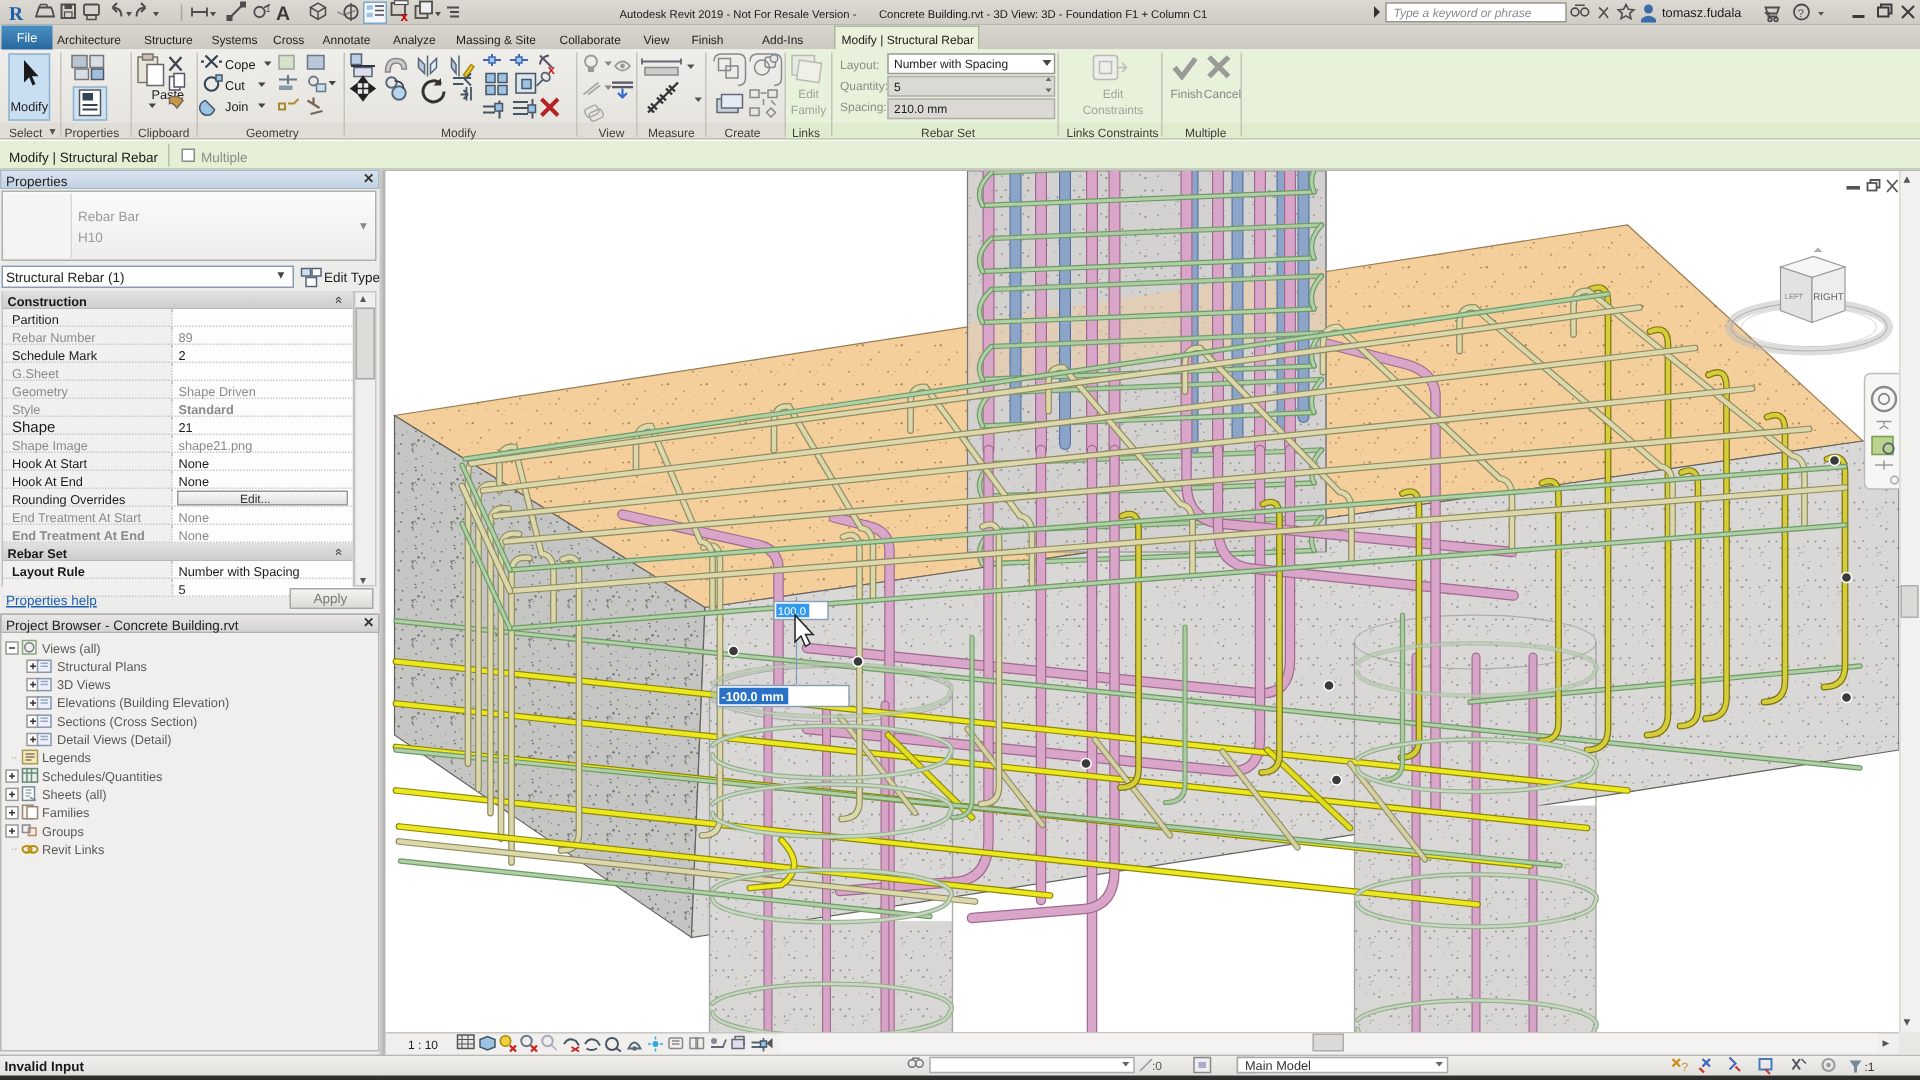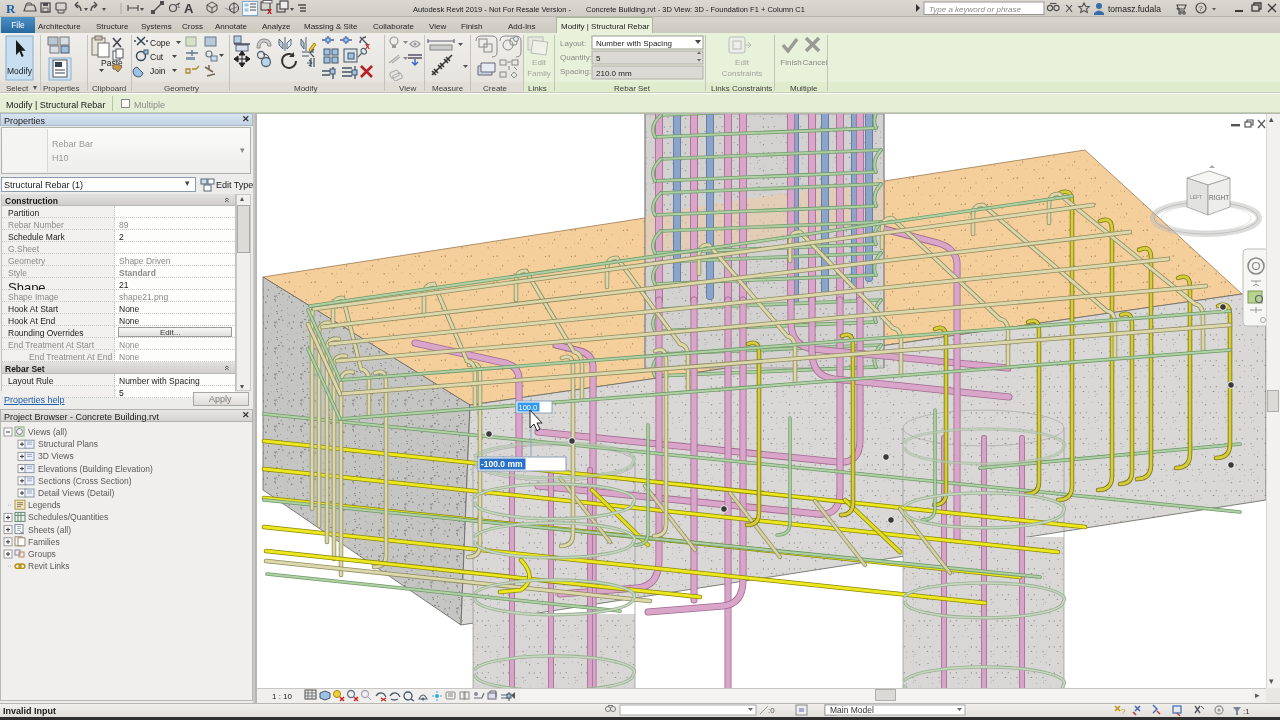--- a/index.html
+++ b/index.html
@@ -400,21 +400,21 @@
 <div style="position:absolute;left:2px;top:254px;width:113px;height:12px;background:#f1f0ef;border-bottom:1px dotted #c8c8c4;border-right:1px dotted #c8c8c4;"></div>
 <div style="position:absolute;left:116px;top:254px;width:119px;height:12px;background:#fdfdfc;border-bottom:1px dotted #c8c8c4;"></div>
 <div style="position:absolute;left:8px;top:255.5px;font-size:8.5px;color:#8a8a86;font-weight:normal;white-space:nowrap;">Geometry</div>
 <div style="position:absolute;left:119px;top:255.5px;font-size:8.5px;color:#8a8a86;font-weight:normal;white-space:nowrap;">Shape Driven</div>
 <div style="position:absolute;left:2px;top:266px;width:113px;height:12px;background:#f1f0ef;border-bottom:1px dotted #c8c8c4;border-right:1px dotted #c8c8c4;"></div>
 <div style="position:absolute;left:116px;top:266px;width:119px;height:12px;background:#fdfdfc;border-bottom:1px dotted #c8c8c4;"></div>
 <div style="position:absolute;left:8px;top:267.5px;font-size:8.5px;color:#8a8a86;font-weight:normal;white-space:nowrap;">Style</div>
 <div style="position:absolute;left:119px;top:267.5px;font-size:8.5px;color:#8a8a86;font-weight:bold;white-space:nowrap;">Standard</div>
 <div style="position:absolute;left:2px;top:278px;width:113px;height:12px;background:#f1f0ef;border-bottom:1px dotted #c8c8c4;border-right:1px dotted #c8c8c4;"></div>
 <div style="position:absolute;left:116px;top:278px;width:119px;height:12px;background:#fdfdfc;border-bottom:1px dotted #c8c8c4;"></div>
-<div style="position:absolute;left:8px;top:279.5px;font-size:13px;color:#1a1a1a;font-weight:normal;white-space:nowrap;">Shape</div>
+<div style="position:absolute;left:8px;top:279.5px;font-size:10px;color:#1a1a1a;font-weight:normal;white-space:nowrap;">Shape</div>
 <div style="position:absolute;left:119px;top:279.5px;font-size:8.5px;color:#1a1a1a;font-weight:normal;white-space:nowrap;">21</div>
 <div style="position:absolute;left:2px;top:290px;width:113px;height:12px;background:#f1f0ef;border-bottom:1px dotted #c8c8c4;border-right:1px dotted #c8c8c4;"></div>
 <div style="position:absolute;left:116px;top:290px;width:119px;height:12px;background:#fdfdfc;border-bottom:1px dotted #c8c8c4;"></div>
 <div style="position:absolute;left:8px;top:291.5px;font-size:8.5px;color:#8a8a86;font-weight:normal;white-space:nowrap;">Shape Image</div>
 <div style="position:absolute;left:119px;top:291.5px;font-size:8.5px;color:#8a8a86;font-weight:normal;white-space:nowrap;">shape21.png</div>
 <div style="position:absolute;left:2px;top:302px;width:113px;height:12px;background:#f1f0ef;border-bottom:1px dotted #c8c8c4;border-right:1px dotted #c8c8c4;"></div>
 <div style="position:absolute;left:116px;top:302px;width:119px;height:12px;background:#fdfdfc;border-bottom:1px dotted #c8c8c4;"></div>
 <div style="position:absolute;left:8px;top:303.5px;font-size:8.5px;color:#1a1a1a;font-weight:normal;white-space:nowrap;">Hook At Start</div>
 <div style="position:absolute;left:119px;top:303.5px;font-size:8.5px;color:#1a1a1a;font-weight:normal;white-space:nowrap;">None</div>
 <div style="position:absolute;left:2px;top:314px;width:113px;height:12px;background:#f1f0ef;border-bottom:1px dotted #c8c8c4;border-right:1px dotted #c8c8c4;"></div>
@@ -425,28 +425,28 @@
 <div style="position:absolute;left:116px;top:326px;width:119px;height:12px;background:#fdfdfc;border-bottom:1px dotted #c8c8c4;"></div>
 <div style="position:absolute;left:8px;top:327.5px;font-size:8.5px;color:#1a1a1a;font-weight:normal;white-space:nowrap;">Rounding Overrides</div>
 <div style="position:absolute;left:118px;top:327px;width:114px;height:10px;background:linear-gradient(#f8f8f6,#e0e0dc);border:1px solid #9a9a96;"></div>
 <div style="position:absolute;left:160px;top:327.5px;font-size:8px;color:#333;font-weight:normal;white-space:nowrap;">Edit...</div>
 <div style="position:absolute;left:2px;top:338px;width:113px;height:12px;background:#f1f0ef;border-bottom:1px dotted #c8c8c4;border-right:1px dotted #c8c8c4;"></div>
 <div style="position:absolute;left:116px;top:338px;width:119px;height:12px;background:#fdfdfc;border-bottom:1px dotted #c8c8c4;"></div>
 <div style="position:absolute;left:8px;top:339.5px;font-size:8.5px;color:#8a8a86;font-weight:normal;white-space:nowrap;">End Treatment At Start</div>
 <div style="position:absolute;left:119px;top:339.5px;font-size:8.5px;color:#8a8a86;font-weight:normal;white-space:nowrap;">None</div>
 <div style="position:absolute;left:2px;top:350px;width:113px;height:12px;background:#f1f0ef;border-bottom:1px dotted #c8c8c4;border-right:1px dotted #c8c8c4;"></div>
 <div style="position:absolute;left:116px;top:350px;width:119px;height:12px;background:#fdfdfc;border-bottom:1px dotted #c8c8c4;"></div>
-<div style="position:absolute;left:8px;top:351.5px;font-size:8.5px;color:#8a8a86;font-weight:normal;white-space:nowrap;margin-left:21px;">End Treatment At End</div>
+<div style="position:absolute;left:8px;top:351.5px;font-size:8.5px;color:#8a8a86;font-weight:bold;white-space:nowrap;">End Treatment At End</div>
 <div style="position:absolute;left:119px;top:351.5px;font-size:8.5px;color:#8a8a86;font-weight:normal;white-space:nowrap;">None</div>
 <div style="position:absolute;left:2px;top:362px;width:233px;height:12px;background:linear-gradient(#e2e1df,#cfcecb);border-bottom:1px solid #b8b8b4;"></div>
 <div style="position:absolute;left:5px;top:363.5px;font-size:8.5px;color:#1a1a1a;font-weight:bold;white-space:nowrap;">Rebar Set</div>
 <div style="position:absolute;left:224px;top:363px;font-size:9px;color:#444;font-weight:normal;white-space:nowrap;transform:rotate(90deg);">«</div>
 <div style="position:absolute;left:2px;top:374px;width:113px;height:12px;background:#f1f0ef;border-bottom:1px dotted #c8c8c4;border-right:1px dotted #c8c8c4;"></div>
 <div style="position:absolute;left:116px;top:374px;width:119px;height:12px;background:#fdfdfc;border-bottom:1px dotted #c8c8c4;"></div>
-<div style="position:absolute;left:8px;top:375.5px;font-size:8.5px;color:#1a1a1a;font-weight:normal;white-space:nowrap;">Layout Rule</div>
+<div style="position:absolute;left:8px;top:375.5px;font-size:8.5px;color:#1a1a1a;font-weight:bold;white-space:nowrap;">Layout Rule</div>
 <div style="position:absolute;left:119px;top:375.5px;font-size:8.5px;color:#1a1a1a;font-weight:normal;white-space:nowrap;">Number with Spacing</div>
 <div style="position:absolute;left:2px;top:386px;width:113px;height:12px;background:#f1f0ef;border-bottom:1px dotted #c8c8c4;border-right:1px dotted #c8c8c4;"></div>
 <div style="position:absolute;left:116px;top:386px;width:119px;height:12px;background:#fdfdfc;border-bottom:1px dotted #c8c8c4;"></div>
 <div style="position:absolute;left:8px;top:387.5px;font-size:8.5px;color:#1a1a1a;font-weight:normal;white-space:nowrap;margin-top:24px;">Quantity</div>
 <div style="position:absolute;left:119px;top:387.5px;font-size:8.5px;color:#1a1a1a;font-weight:normal;white-space:nowrap;">5</div>
 <div style="position:absolute;left:236px;top:194px;width:15px;height:197px;background:#f0efee;border:1px solid #c8c8c4;"></div>
 <div style="position:absolute;left:240px;top:194px;font-size:8px;color:#555;font-weight:normal;white-space:nowrap;">▴</div>
 <div style="position:absolute;left:240px;top:382px;font-size:8px;color:#555;font-weight:normal;white-space:nowrap;">▾</div>
 <div style="position:absolute;left:237px;top:205px;width:13px;height:48px;background:#dddbd8;border:1px solid #aaa8a4;"></div>
 <div style="position:absolute;left:4px;top:395px;font-size:9px;color:#1f5fb0;font-weight:normal;white-space:nowrap;text-decoration:underline;">Properties help</div>

